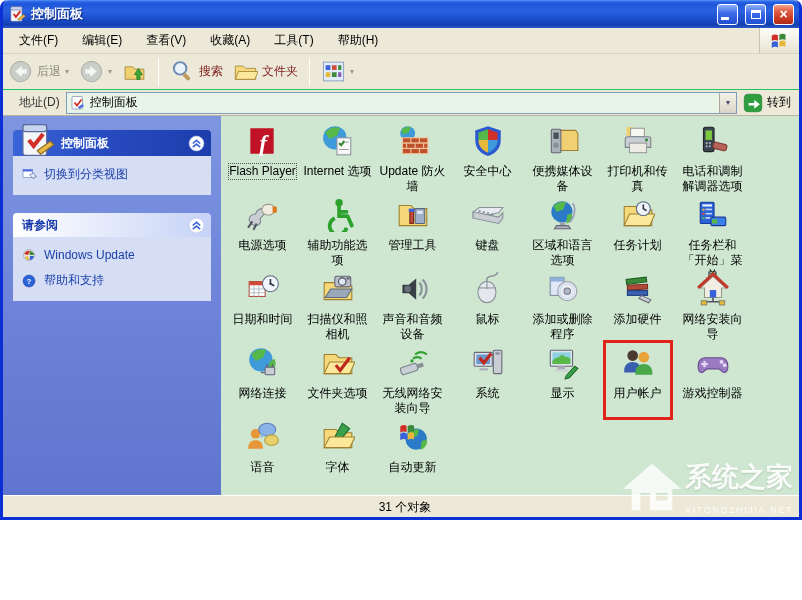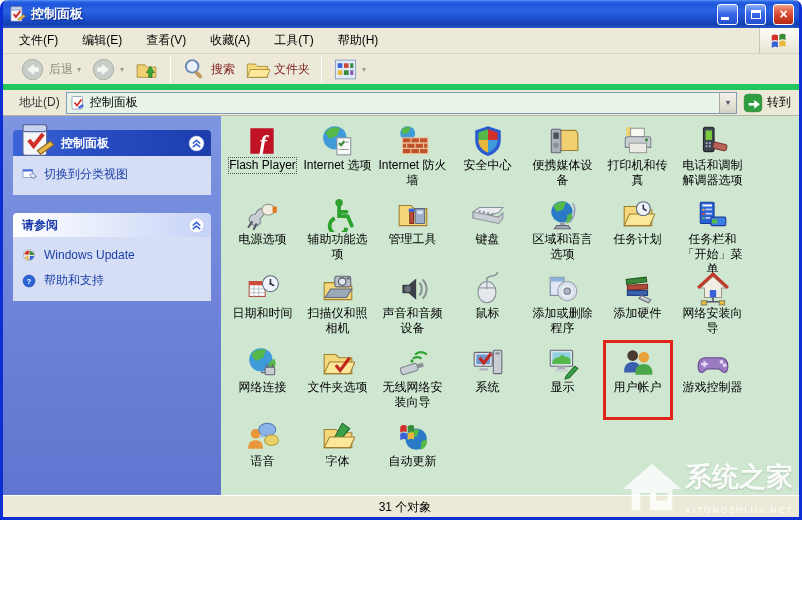--- a/index.html
+++ b/index.html
@@ -21,21 +21,21 @@
   .wbtn.min,.wbtn.max{ background:linear-gradient(180deg,#8ab0f8,#3a68e8 45%,#2050d0); }
   .wbtn.close{ background:linear-gradient(180deg,#f2a58a 0%,#e2604a 30%,#cc3a22 70%,#b02a18 100%); color:#fff; font-weight:bold; font-size:14px; line-height:18px; }
   .glyph-min{ width:8px; height:3px; background:#fff; align-self:flex-end; margin:0 0 4px -6px; }
   .glyph-max{ width:10px; height:9px; border:1px solid #fff; border-top-width:3px; }
   
   .menubar{ height:26px; flex:0 0 26px; display:flex; align-items:stretch; background:#ece9d8; border-bottom:1px solid #d8d4c4; }
   .menu-items{ display:flex; align-items:center; padding-left:4px; flex:1; }
   .menu-item{ padding:4px 12px; font-size:12px; color:#000; }
   .flagbox{ width:40px; border-left:1px solid #c8c4b4; background:linear-gradient(180deg,#fdfdf8,#e8e4d4); display:flex; align-items:center; justify-content:center; }
   
-  .toolbar{ height:36px; flex:0 0 36px; display:flex; align-items:center; background:#ece9d8; border-bottom:6px solid #22c55e; padding-left:12px; }
+  .toolbar{ height:36px; flex:0 0 36px; display:flex; align-items:center; background:#ece9d8; border-bottom:1px solid #22c55e; padding-left:0; }
   .tb-btn{ display:flex; align-items:center; gap:4px; padding:2px 5px; }
   .tb-label{ font-size:12px; color:#7f1d1d; }
   .tb-label.gray{ color:#8a8a7a; }
   .dd{ font-size:8px; color:#9a9a8a; }
   .sep{ width:1px; height:28px; background:#c8c4b4; border-right:1px solid #fff; margin:0 6px; }
   
   .addrbar{ height:26px; flex:0 0 26px; display:flex; align-items:center; background:#ece9d8; padding:0 4px 0 16px; border-bottom:1px solid #b8b4a4; }
   .addr-label{ font-size:12px; color:#333; margin-right:6px; }
   .addr-combo{ flex:1; height:22px; background:#e8f4e8; border:1px solid #7f9db9; display:flex; align-items:center; gap:4px; padding-left:3px; }
   .addr-value{ font-size:12px; color:#000; flex:1; }
@@ -53,21 +53,21 @@
   .panel-h2{ height:24px; background:linear-gradient(90deg,#ffffff,#c6d3f7); border-radius:4px 4px 0 0; display:flex; align-items:center; justify-content:space-between; padding-left:9px; }
   .ph2-title{ color:#1d3dac; font-weight:bold; font-size:12px; }
   .panel-b{ background:#d5def5; padding:10px 8px 12px 8px; display:flex; flex-direction:column; gap:9px; }
   .side-item{ display:flex; align-items:center; gap:7px; }
   .side-label{ font-size:12px; color:#1b3fa8; }
   .main{ flex:1; background:#cfe7d1; padding:5px 0 0 4px; overflow:hidden; }
   .grid{ display:grid; grid-template-columns:repeat(7,75px); grid-auto-rows:74px; }
   .cell{ display:flex; justify-content:center; }
   .cellbox{ display:flex; flex-direction:column; align-items:center; padding:3px 2px 2px 2px; min-width:64px; }
   .icon32{ width:34px; height:34px; }
-  .label{ font-size:12px; line-height:15px; text-align:center; max-width:70px; color:#000; margin-top:0; }
+  .label{ font-size:12px; line-height:15px; text-align:center; max-width:70px; color:#000; margin-top:6px; }
   .cell.selected .label{ outline:1px dotted #555; }
   .cell.highlighted .cellbox{ outline:3px solid #e0241a; }
   
   .statusbar{ height:22px; flex:0 0 22px; background:#ece9d8; border-top:1px solid #fff; box-shadow:0 -2px 0 #d8d4c4; font-size:12px; color:#000; padding:3px 0 0 8px;text-align:center; }
   
   .watermark{ position:absolute; right:6px; bottom:2px; z-index:40; display:flex; align-items:flex-end; gap:2px; pointer-events:none; }
   .wm-house{ width:62px; height:56px; opacity:.9; }
   .wm-title{ font-size:27px; font-weight:bold; color:rgba(255,255,255,.92); text-shadow:0 1px 2px rgba(90,110,90,.25); line-height:28px; }
   .wm-sub{ font-size:9px; letter-spacing:1.6px; color:rgba(255,255,255,.85); text-align:right; margin-top:14px; }
   
@@ -335,21 +335,21 @@
                     <line x1="14" y1="13" x2="14" y2="18"></line>
                     <line x1="22" y1="13" x2="22" y2="18"></line>
                     <line x1="10" y1="18" x2="10" y2="23"></line>
                     <line x1="18" y1="18" x2="18" y2="23"></line>
                     <line x1="26" y1="18" x2="26" y2="23"></line>
                     <line x1="14" y1="23" x2="14" y2="28"></line>
                     <line x1="22" y1="23" x2="22" y2="28"></line>
                   </g>
                 </svg>
               </div>
-              <div class="label">Internet 防火墙</div>
+              <div class="label">Update 防火墙</div>
             </div>
           </div>
 
           <div class="cell">
             <div class="cellbox">
               <div class="icon32" data-icon-from="icon">
                 <svg viewBox="0 0 32 32">
                   <path d="M16 2l12 4v9c0 8-5 13-12 15C9 28 4 23 4 15V6z" fill="#2a5ad0"></path>
                   <path d="M16 5l9 3v7h-9z" fill="#d03028"></path>
                   <path d="M7 8l9-3v10H7z" fill="#57b84a"></path>

